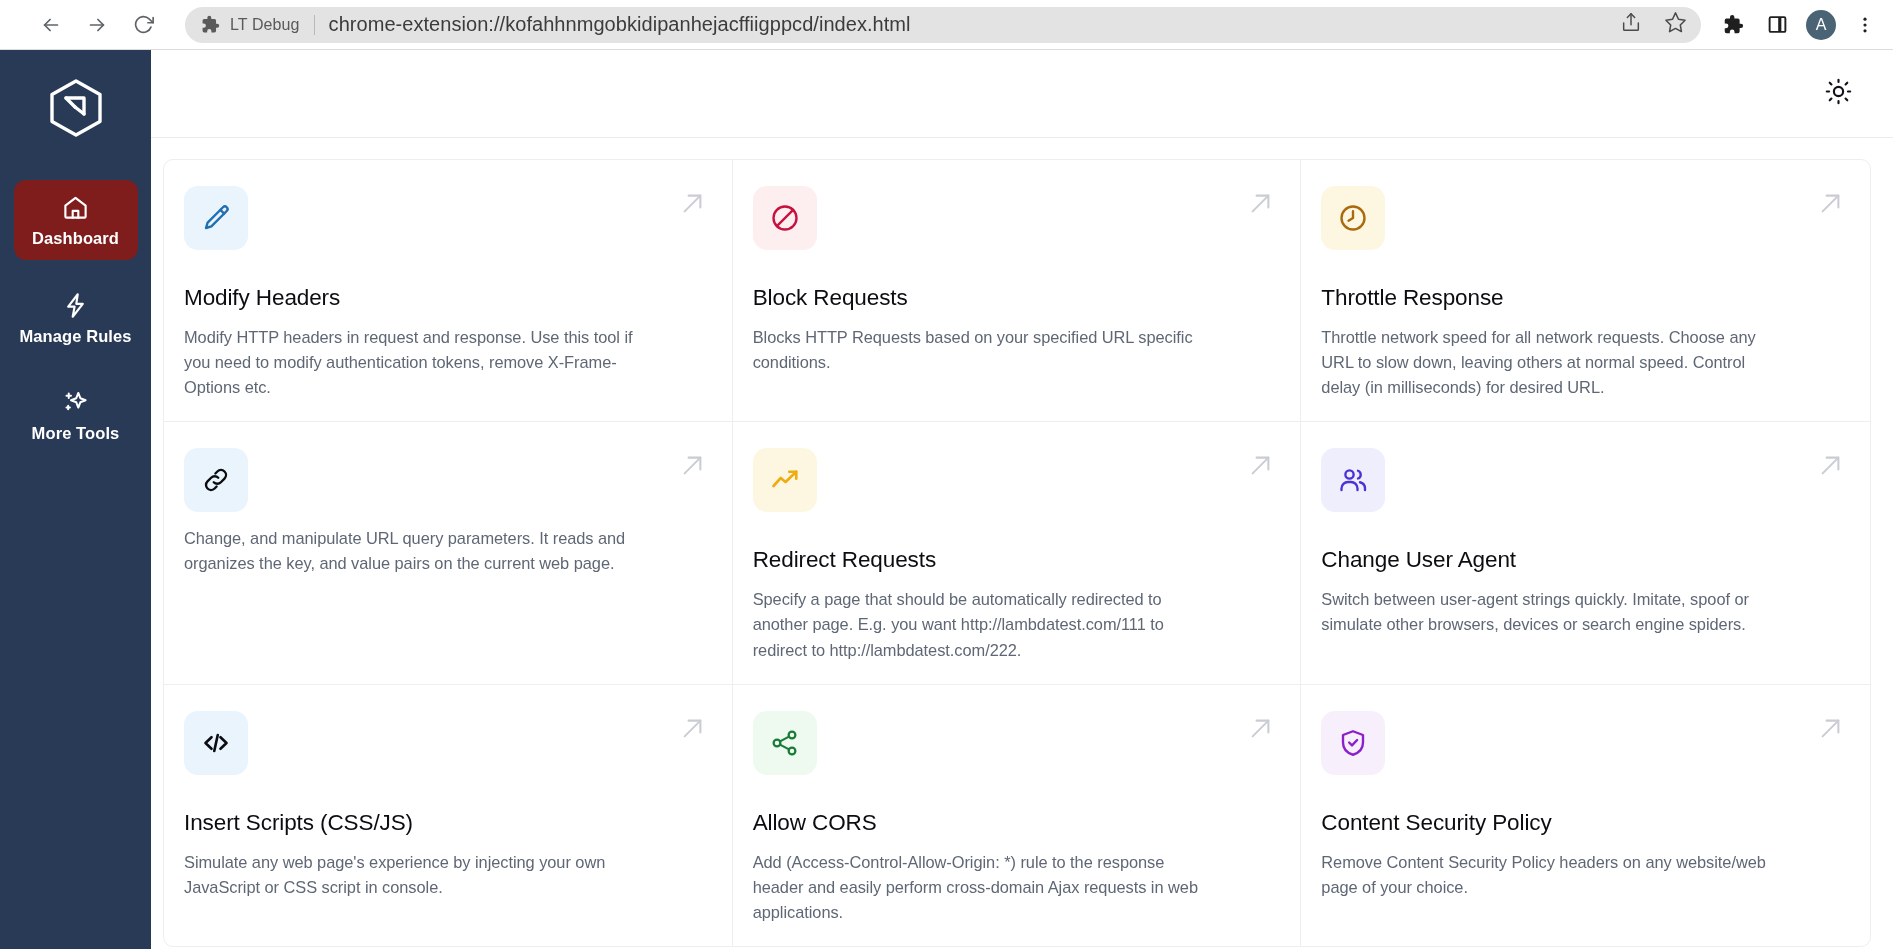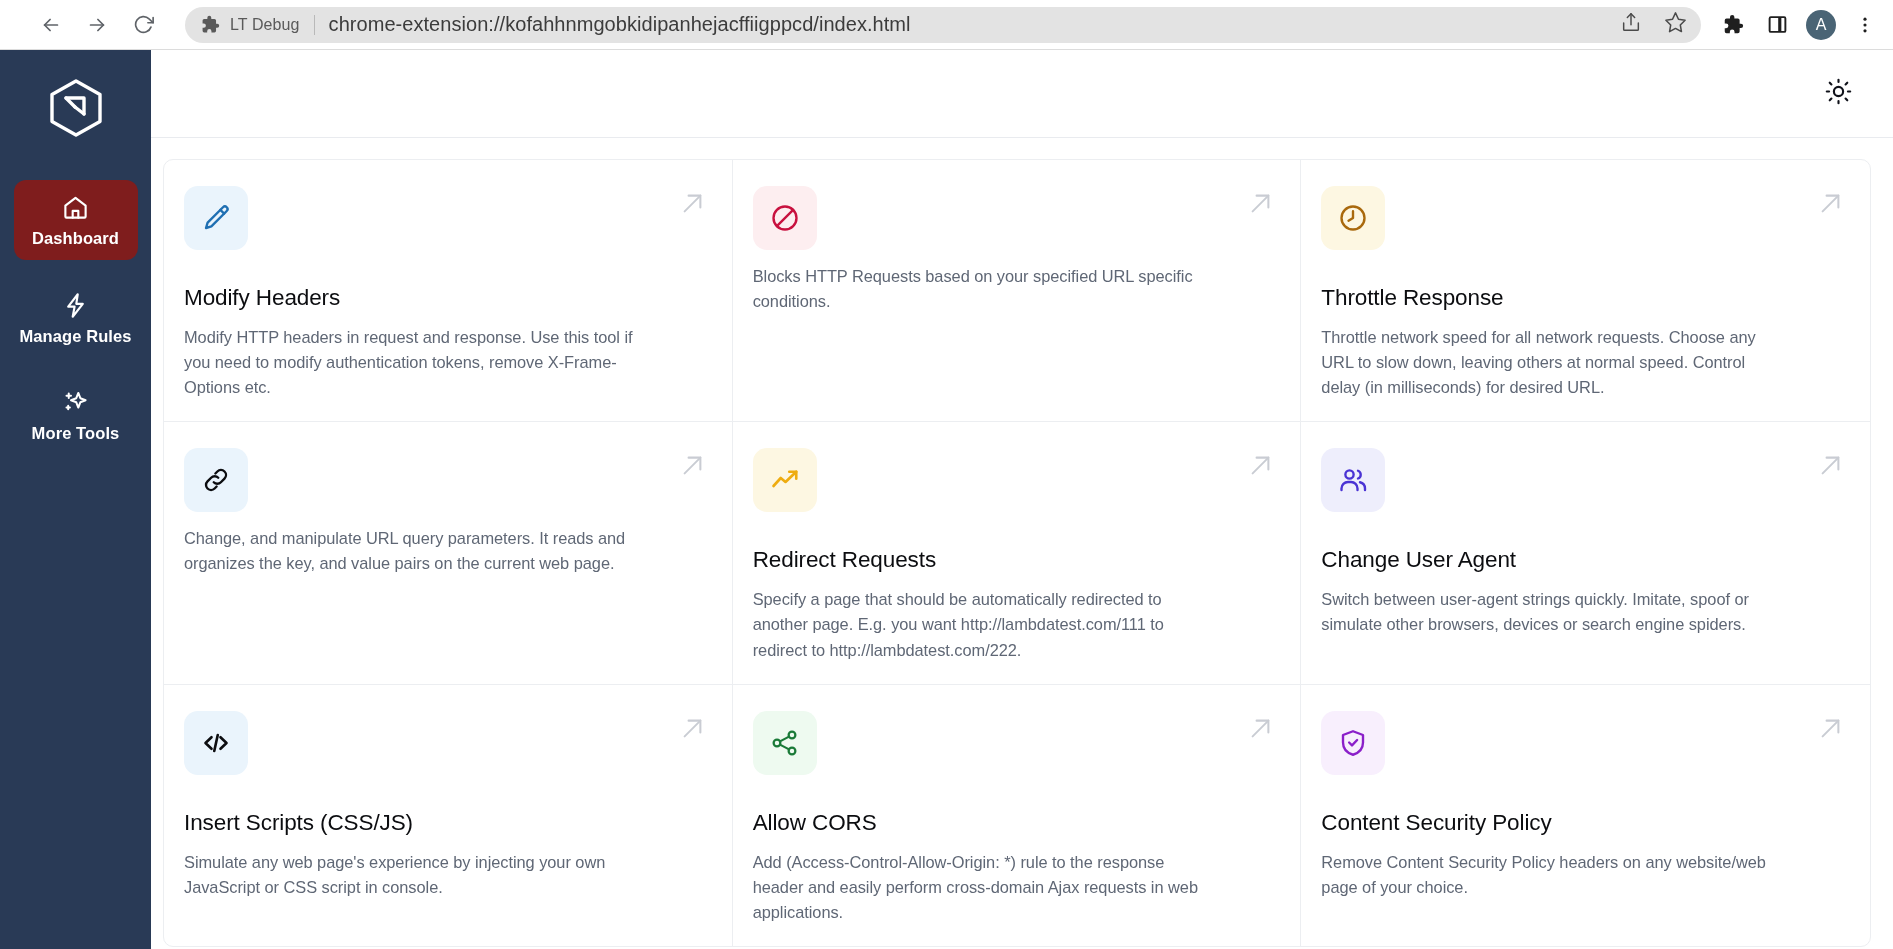--- a/index.html
+++ b/index.html
@@ -338,20 +338,21 @@
                   </svg>
               </span>
             </span>
             <span class="arrow-out">
               <svg viewBox="0 0 24 24" fill="none" stroke="currentColor" stroke-width="1.8" stroke-linecap="round" stroke-linejoin="round">
                   <line x1="5" y1="19" x2="19" y2="5"></line>
                   <polyline points="8.5 5 19 5 19 15.5"></polyline>
                 </svg>
             </span>
           </div>
+          <div class="card-title">Block Requests</div>
           <div class="card-desc">Blocks HTTP Requests based on your specified URL specific conditions.</div>
         </div>
 
         <div class="card">
           <div class="card-top">
             <span class="icon-box" style="background:#fdf7e2">
               <span>
                 <svg viewBox="0 0 24 24" fill="none" stroke="#a9690d" stroke-width="1.9" stroke-linecap="round" stroke-linejoin="round">
                     <circle cx="12" cy="12" r="9.2"></circle>
                     <polyline points="12 6.6 12 12 8.4 14.2"></polyline>

